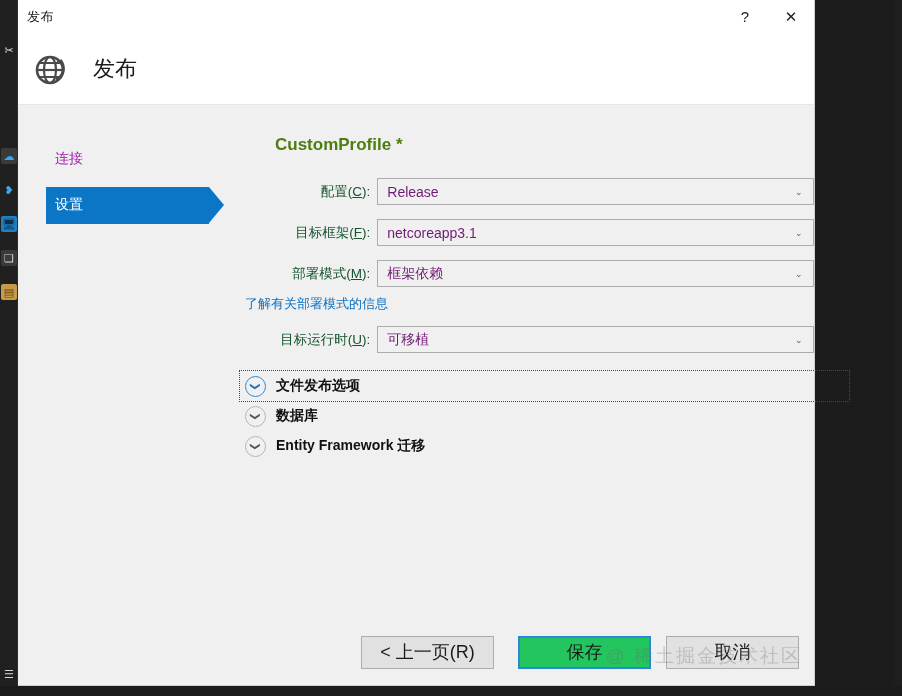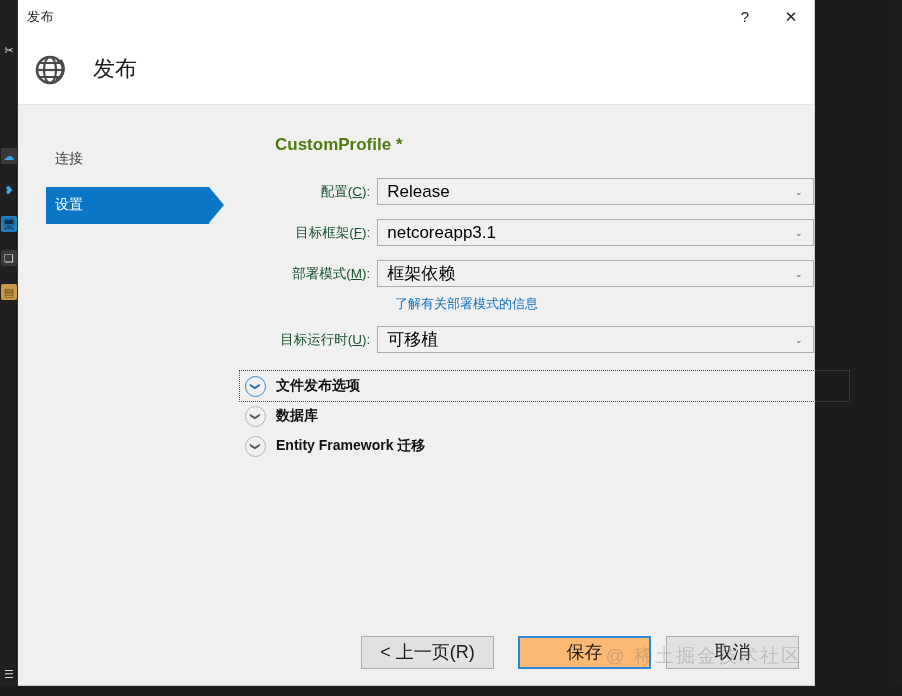--- a/index.html
+++ b/index.html
@@ -131,21 +131,21 @@
     left: 0; top: 0;
     width: 220px;
     padding-top: 43px;
   }
   .nav-item {
     position: relative;
     height: 21px;
     line-height: 21px;
     padding-left: 37px;
     font-size: 14px;
-    color: #404040;
+    color: #a21caf;
     margin-bottom: 18px;
     cursor: default;
   }
   .nav-item.selected {
     height: 37px;
     line-height: 37px;
     margin-left: 28px;
     padding-left: 9px;
     width: 163px;
     background: #0c76c6;
@@ -195,37 +195,38 @@
     position: relative;
     width: 472px;
     height: 27px;
     background: #f0f0f0;
     border: 1px solid #adadad;
     display: flex;
     align-items: center;
   }
   .combo-value {
     padding-left: 9px;
-    font-size: 17px;
-    color: #000000;
+    font-size: 14px;
+    color: #701a75;
     text-align: center;
   }
   .combo-arrow {
     position: absolute;
     right: 9px; top: 50%;
     margin-top: -3px;
     width: 9px; height: 6px;
     color: #5a5a5a;
     font-size: 9px;
     line-height: 6px;
   }
 
   .hint-link-row {
     display: flex;
     margin: -6px 0 13px 0;
+    flex-direction: column;
   }
   .hint-spacer { width: 150px; }
   .hint-link {
     padding-left: 7px;
     font-size: 13px;
     color: #0a70c0;
     text-decoration: none;
     cursor: pointer;
   }
 
@@ -292,21 +293,21 @@
     align-items: center;
     justify-content: center;
   }
   .btn.disabled {
     color: #a0a0a0;
     background: #f0f0f0;
     border-color: #cfcfcf;
   }
   .btn.default {
     border: 2px solid #2b88d8;
-    background: #fdba74;
+    background: #22c55e;
     margin-left: 24px;
   }
 
   
   .watermark {
     position: absolute;
     right: 12px; bottom: 16px;
     font-size: 19px;
     color: rgba(110,110,110,.30);
     letter-spacing: 2px;

